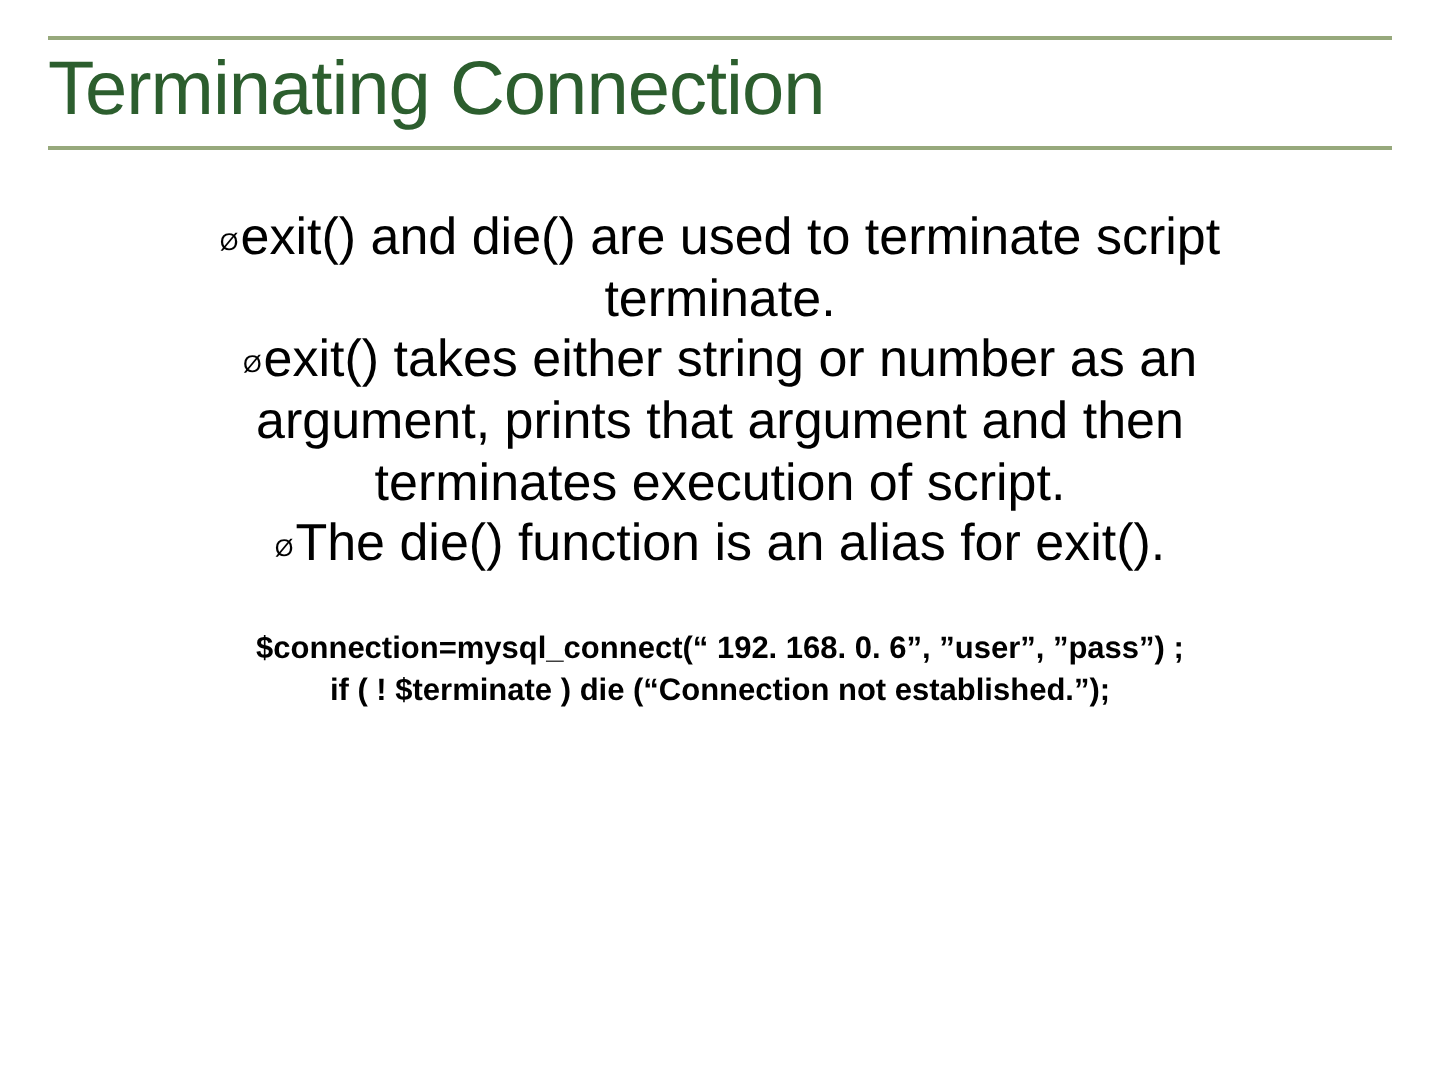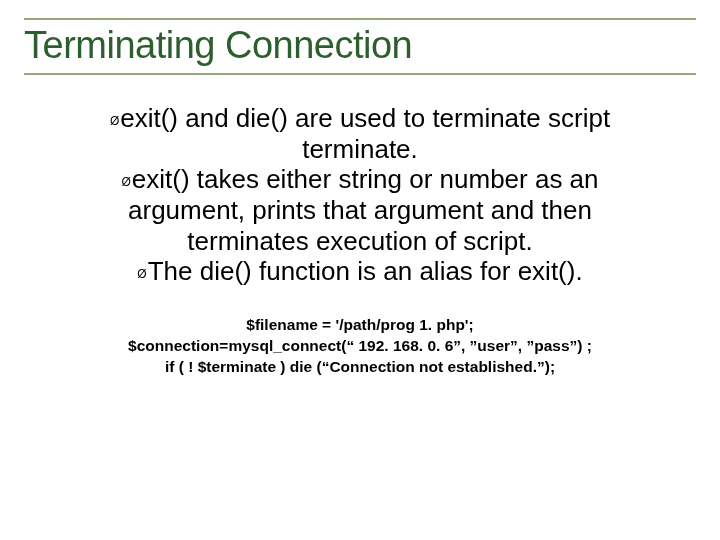--- a/index.html
+++ b/index.html
@@ -72,18 +72,17 @@
   </div>
   <div class="bullet-line">
     <span>terminates execution of script.</span>
   </div>
 
   <div class="bullet-line">
     <span class="marker">Ø</span><span>The </span><span class="bold">die()</span><span> function is an alias for </span><span class="bold">exit().</span>
   </div>
 
   <div class="code-block">
-    <div class="code-line">$filename = '/path/prog 1. php';</div>
     <div class="code-line">$connection=mysql_connect(“ 192. 168. 0. 6”, ”user”, ”pass”) ;</div>
     <div class="code-line">if ( ! $terminate ) die (“Connection not established.”);</div>
   </div>
 
 </div>
 
 </body></html>

